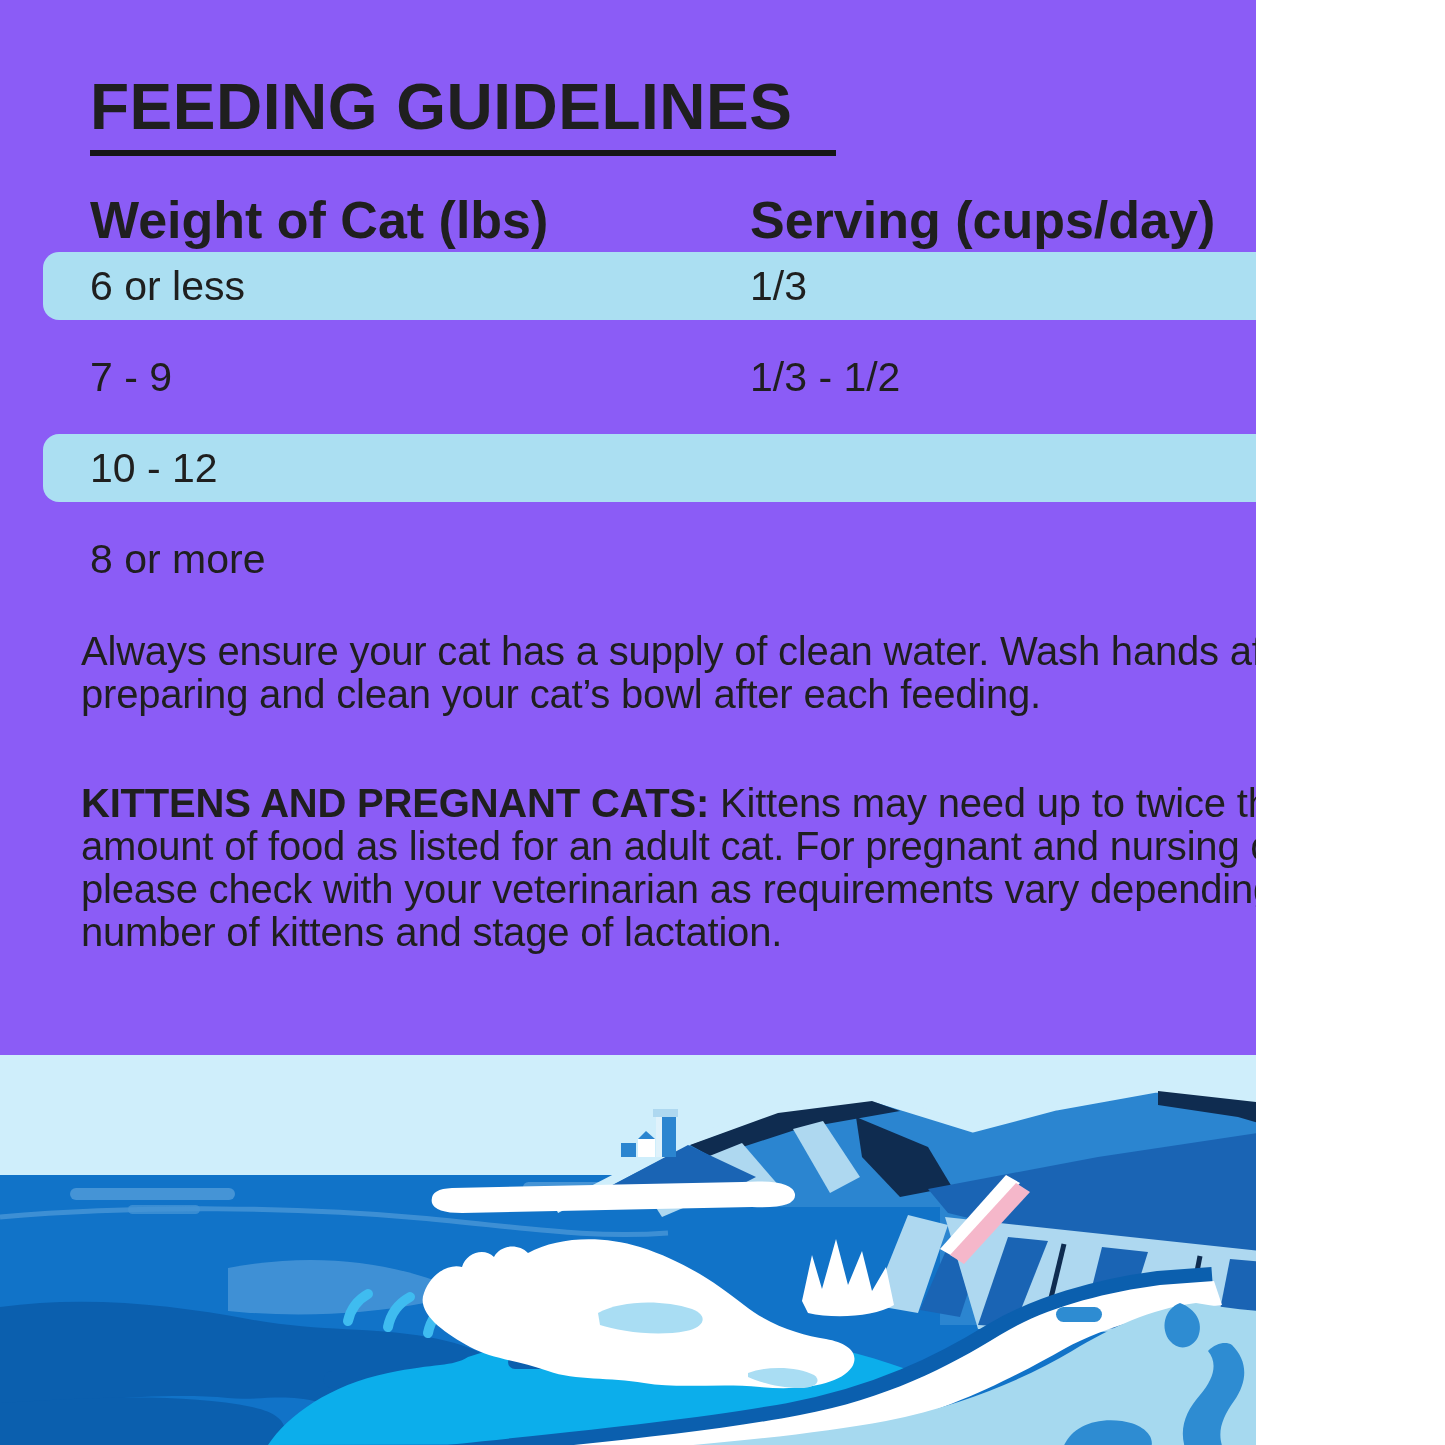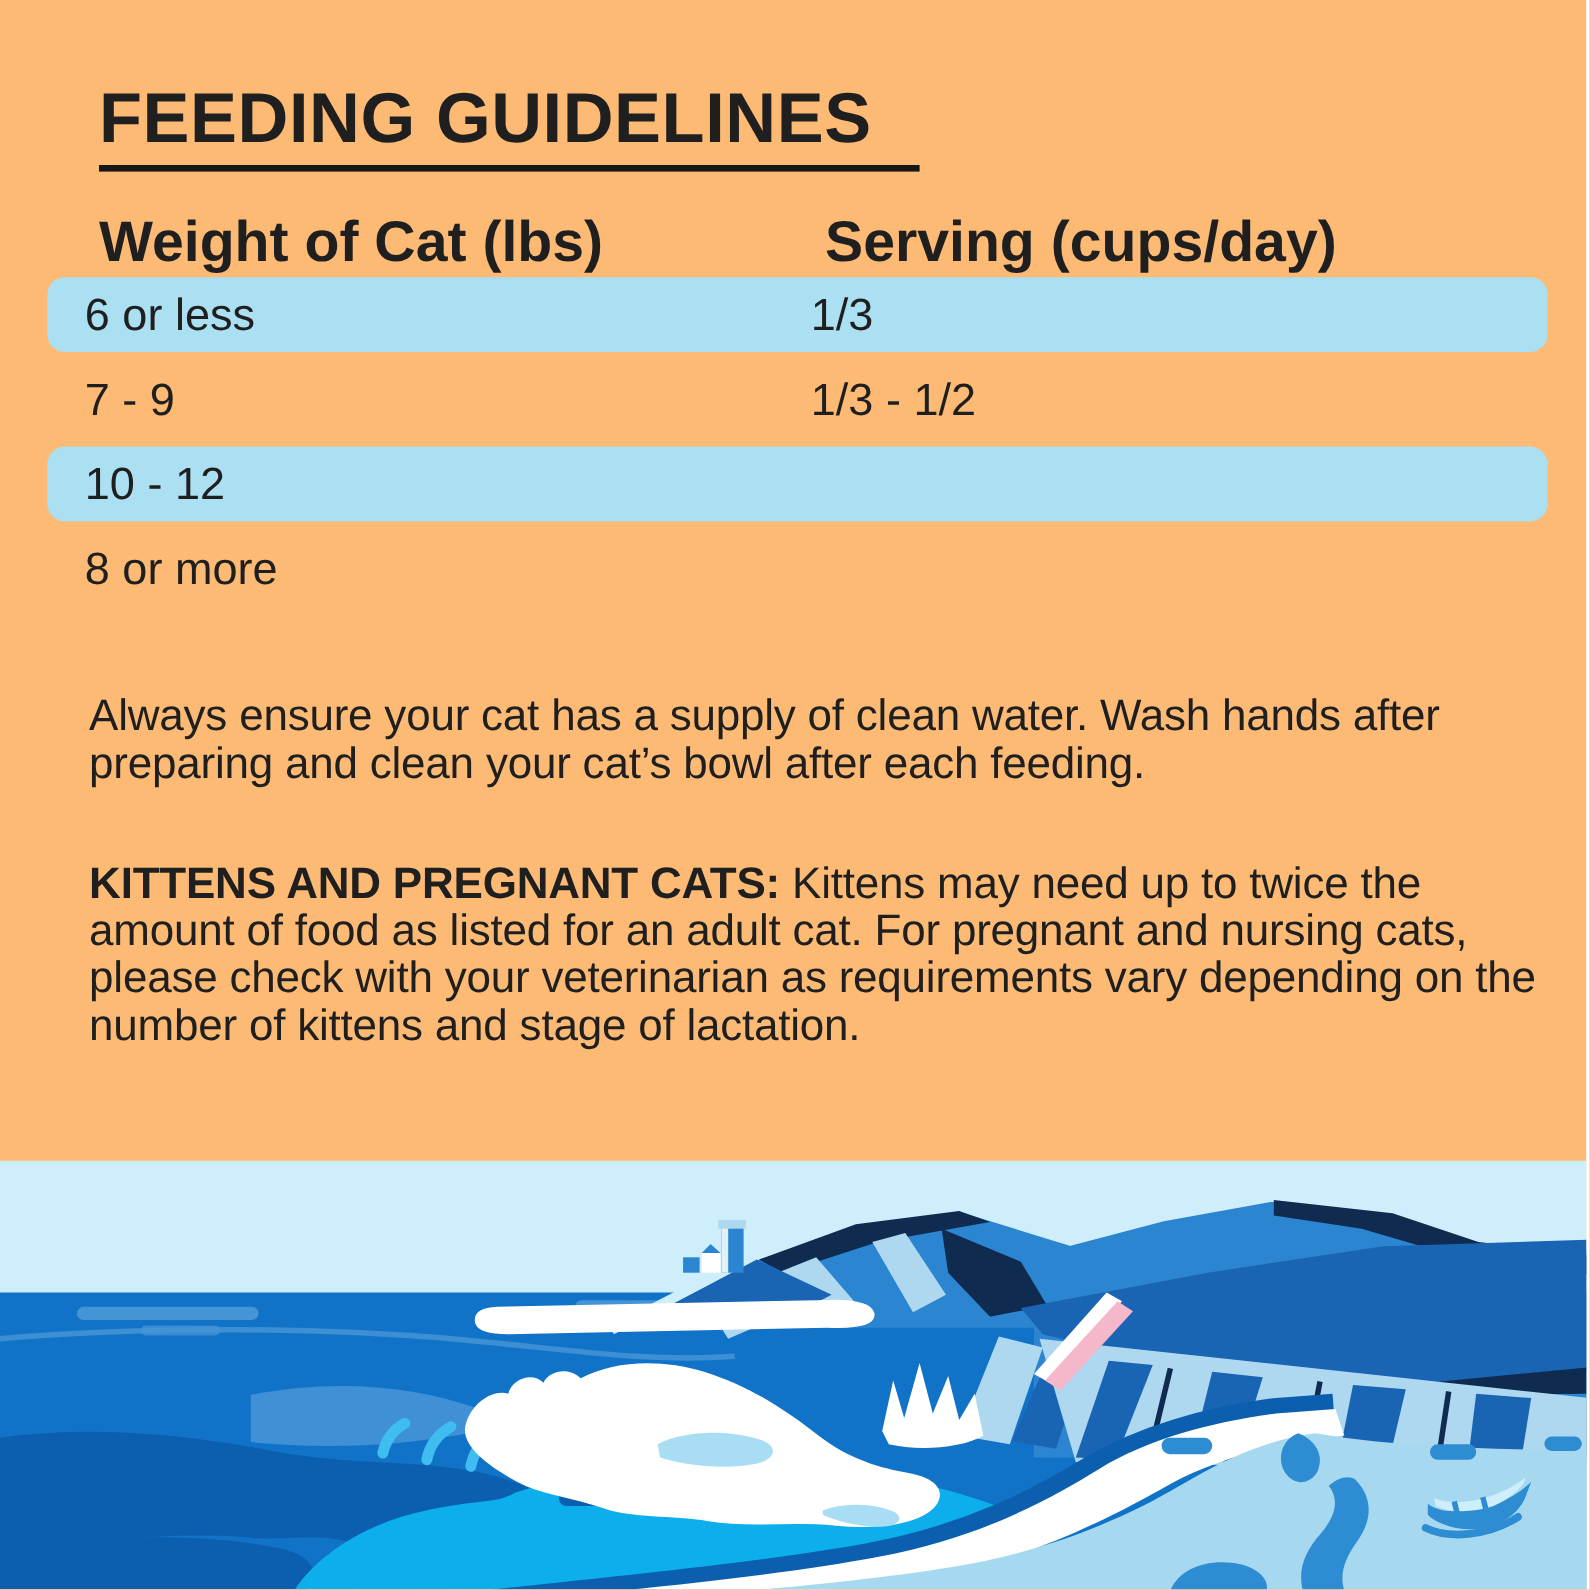--- a/index.html
+++ b/index.html
@@ -1,19 +1,19 @@
 <!DOCTYPE html>
 <html><head>
 <meta charset="utf-8">
 <style>
   html,body{margin:0;padding:0;}
   .page{
     position:relative;
-    width:1442px;height:1445px;
-    background:#fdba74;
+    width:1256px;height:1445px;
+    background:#8b5cf6;
     overflow:hidden;
     font-family:"Liberation Sans", sans-serif;
     color:#1f1f1f;
   }
   .title{
     position:absolute;left:90px;top:70px;
     font-size:64px;font-weight:700;letter-spacing:.5px;
     white-space:nowrap;
   }
   .title-underline{
@@ -25,22 +25,22 @@
     display:grid;grid-template-columns:660px 1fr;
     padding-left:47px;box-sizing:border-box;
     font-size:52px;font-weight:700;
   }
   .table-rows{
     position:absolute;left:43px;top:252px;width:1364px;
   }
   .t-row{
     display:grid;grid-template-columns:660px 1fr;
     align-items:center;
-    height:68px;margin-bottom:9px;
-    padding-left:34px;box-sizing:border-box;
+    height:68px;margin-bottom:23px;
+    padding-left:47px;box-sizing:border-box;
     font-size:41px;border-radius:16px;
   }
   .t-row.hl{background:#abdff2;}
   .para{
     position:absolute;left:81px;width:1330px;
     font-size:40px;line-height:43px;letter-spacing:-0.2px;
   }
   .para-1{top:630px;}
   .para-2{top:782px;}
   .para b{font-weight:700;}

